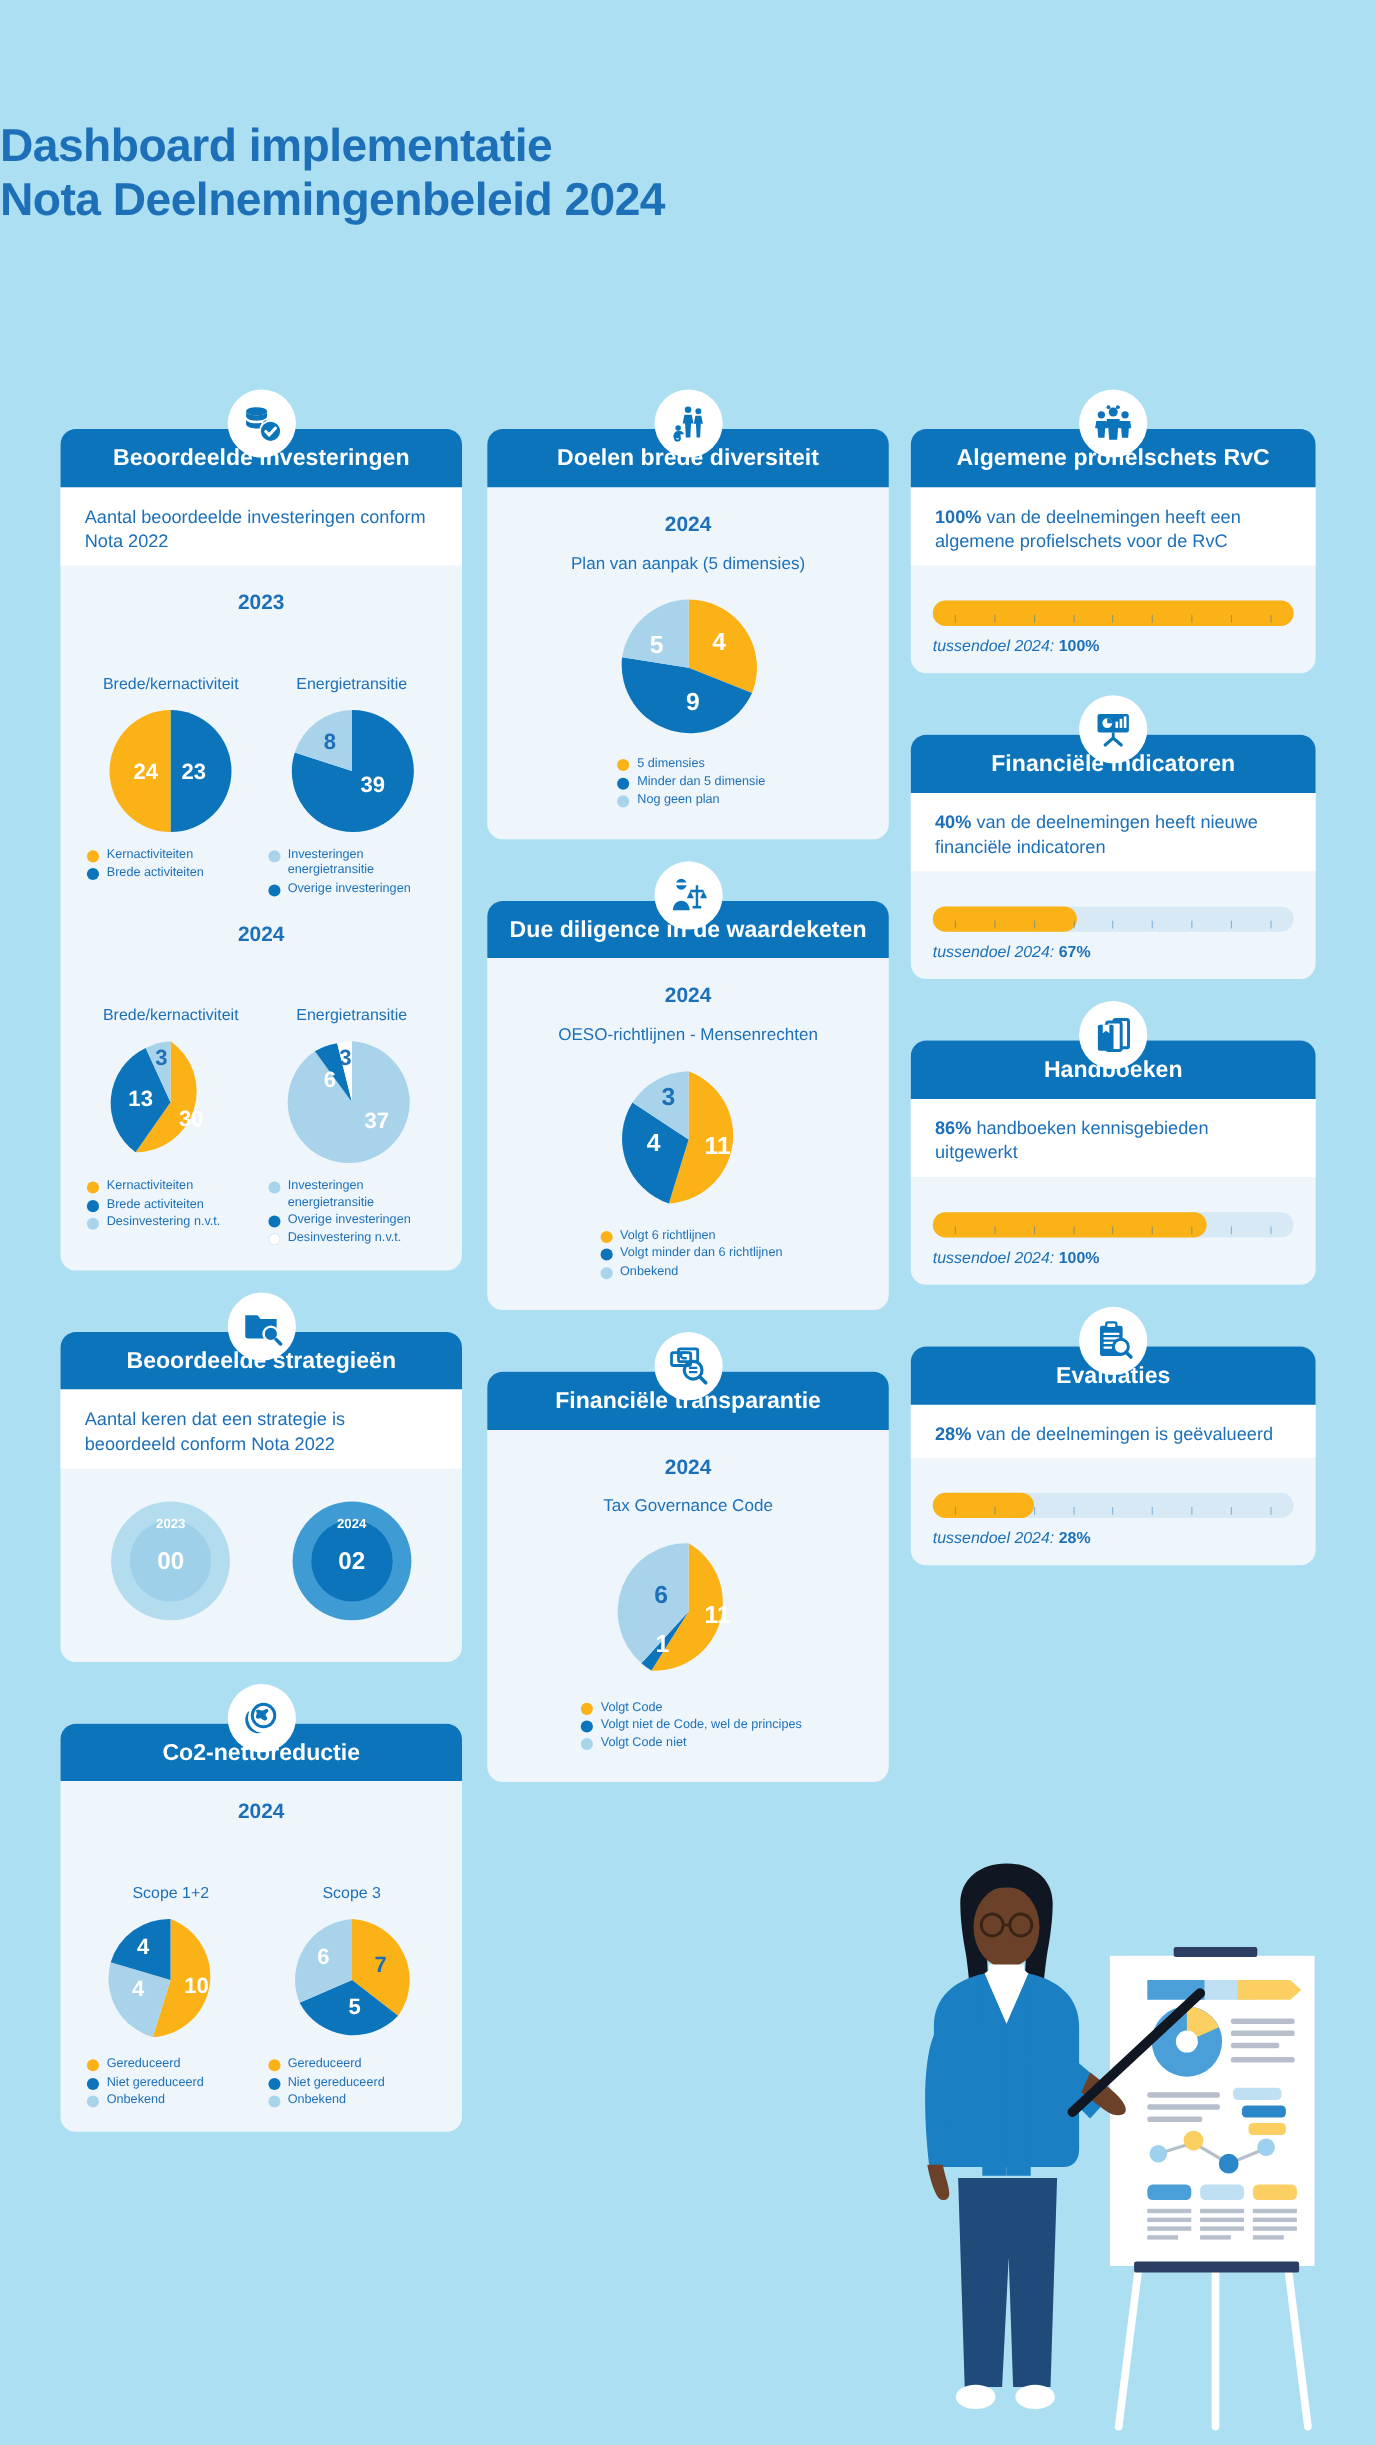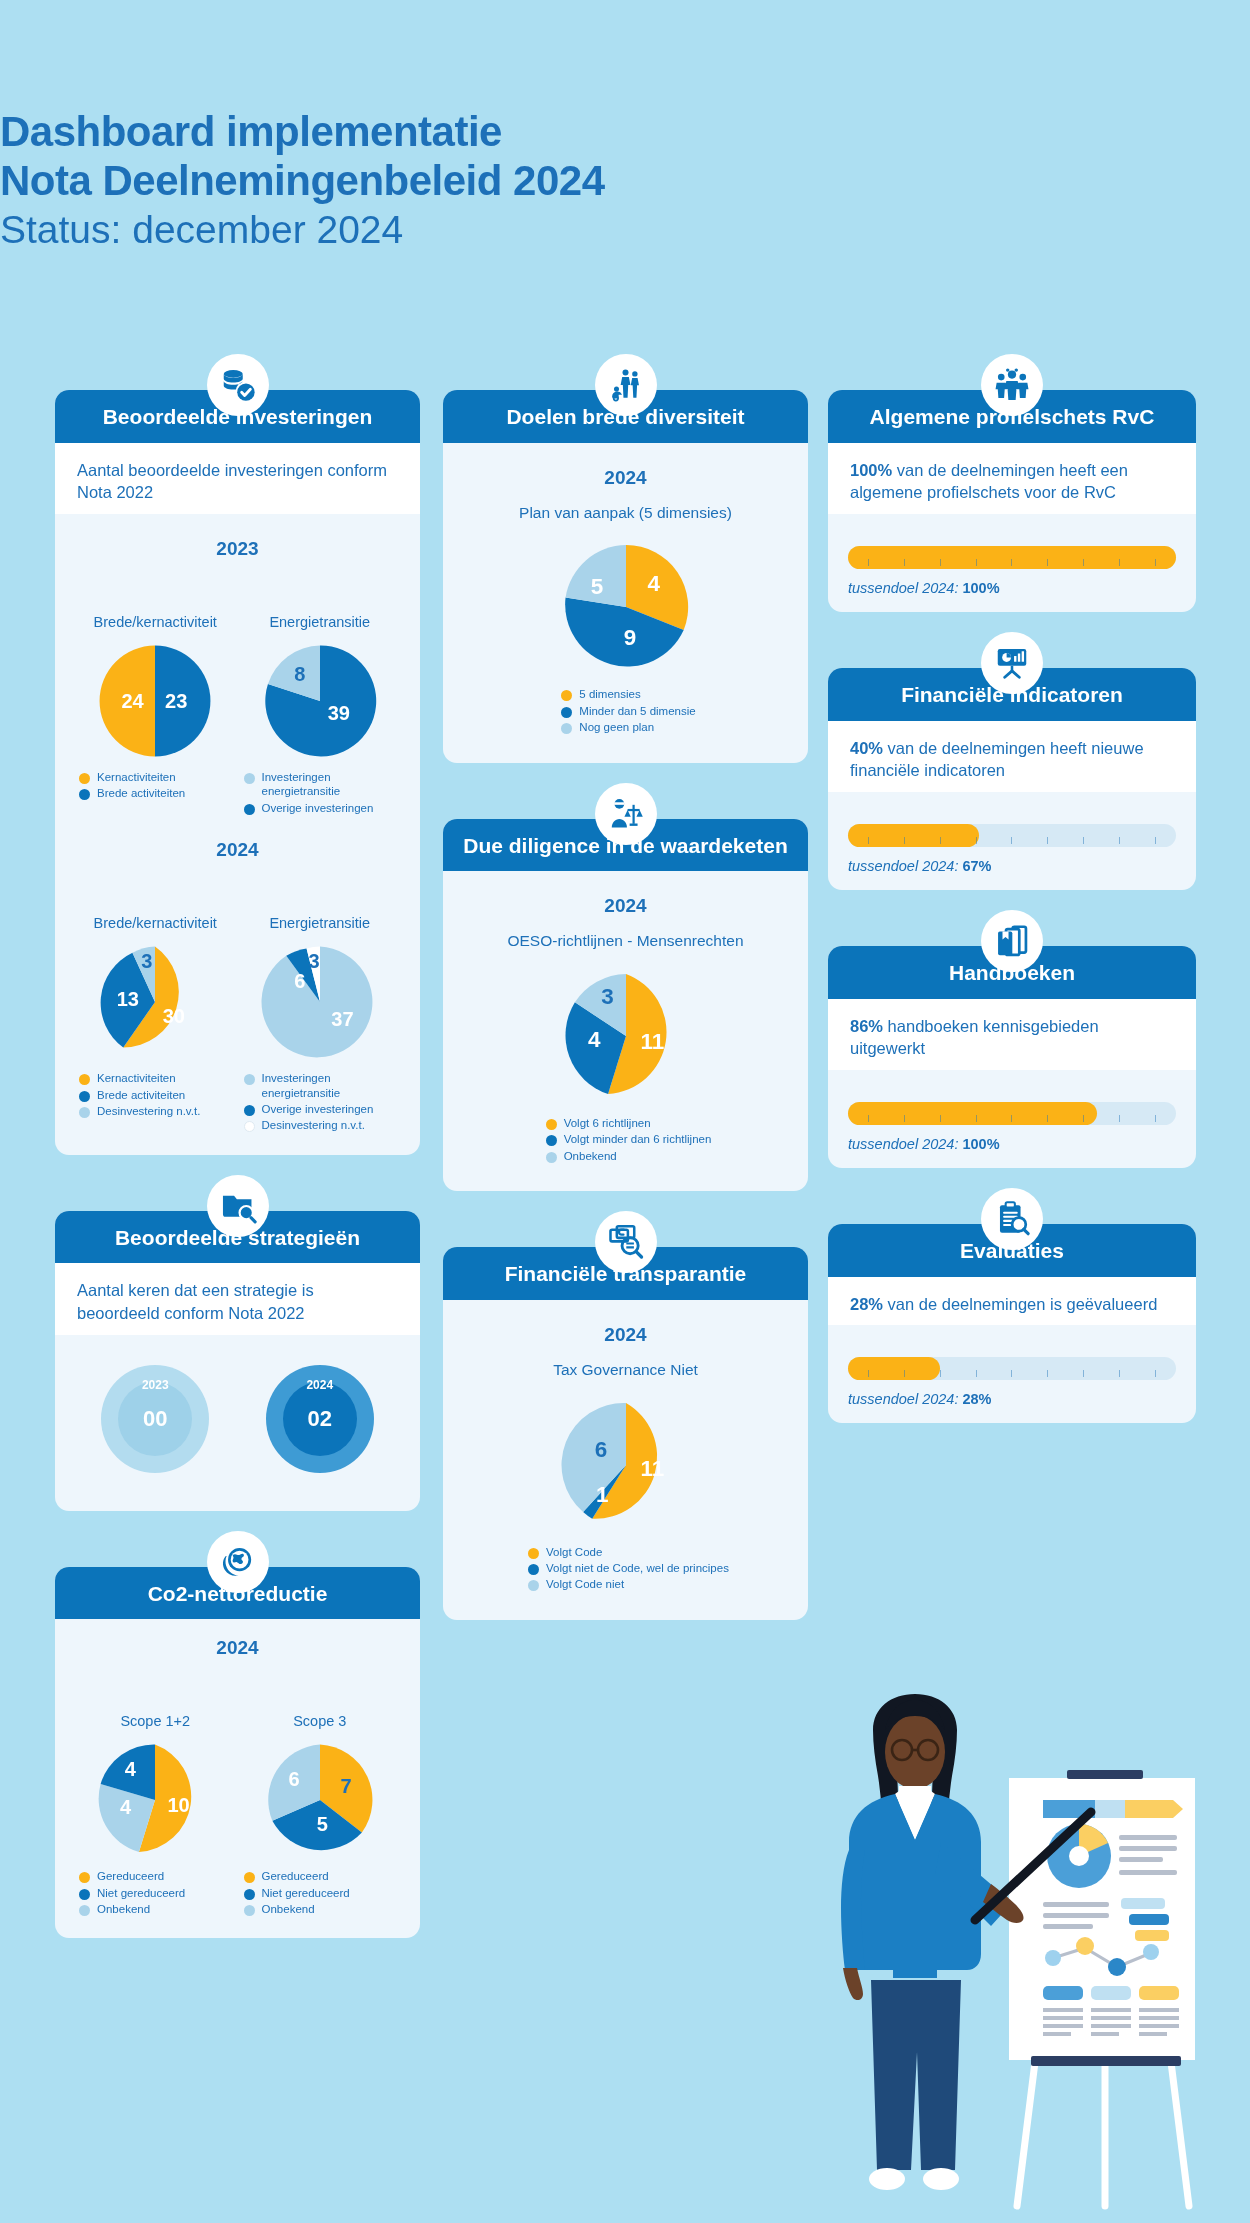--- a/index.html
+++ b/index.html
@@ -109,21 +109,20 @@
   .illus { position: absolute; left: 795px; top: 1690px; width: 420px; height: 533px; }
 </style>
 </head>
 <body>
 
 <div class="page">
 
   <div class="title-block">
     <div class="title-1">Dashboard implementatie</div>
     <div class="title-2">Nota Deelnemingenbeleid 2024</div>
-    <div class="title-3">Status: december 2024</div>
   </div>
 
   <div class="col col-left">
 
     <div class="card">
       <div class="card-icon">
         <svg viewBox="0 0 24 24">
             <ellipse cx="9" cy="5" rx="6" ry="2.4"></ellipse>
             <path d="M3 5v3c0 1.3 2.7 2.4 6 2.4s6-1.1 6-2.4V5c0 1.3-2.7 2.4-6 2.4S3 6.3 3 5z"></path>
             <path d="M3 9.5v3c0 1.3 2.7 2.4 6 2.4 .6 0 1.2 0 1.7-.1a6.5 6.5 0 0 1 4.3-4.9V9.5c0 1.3-2.7 2.4-6 2.4s-6-1.1-6-2.4z"></path>
@@ -436,21 +435,21 @@
             <rect x="6.2" y="2" width="11" height="7.4" rx="1" fill="none" stroke="#0b74ba" stroke-width="1.6"></rect>
             <path d="M10.6 4.2h-1.4a1.6 1.6 0 0 0 0 3.2h1.2" fill="none" stroke="#0b74ba" stroke-width="1.4" stroke-linecap="round"></path>
             <circle cx="14.6" cy="14.3" r="5.1" fill="none" stroke="#0b74ba" stroke-width="1.8"></circle>
             <path d="M12.2 13h4.8M12.2 15.4h4.8" stroke="#0b74ba" stroke-width="1.3"></path>
             <path d="M18.4 18.1l3.4 3.4" stroke="#0b74ba" stroke-width="2.1" stroke-linecap="round"></path>
           </svg>
       </div>
       <div class="card-head">Financiële transparantie</div>
       <div class="card-body" style="padding-top:16px;padding-bottom:26px">
         <div class="year-label">2024</div>
-        <div class="subtitle">Tax Governance Niet</div>
+        <div class="subtitle">Tax Governance Code</div>
         <div style="display:flex;justify-content:center">
           <svg width="132" height="132" viewBox="0 0 100 100">
             <path d="M50 50 L50 3 A47 47 0 0 1 24.4 90.7 Z" fill="#fbb216"></path>
             <path d="M50 50 L24.4 90.7 A47 47 0 0 1 17.5 85.6 Z" fill="#0b74ba"></path>
             <path d="M50 50 L17.5 85.6 A47 47 0 0 1 50 3 Z" fill="#a9d3ea"></path>
             <text class="pie-num" x="70" y="58" text-anchor="middle">11</text>
             <text class="pie-num" x="32" y="78" text-anchor="middle">1</text>
             <text class="pie-num dark" x="31" y="44" text-anchor="middle">6</text>
           </svg>
         </div>

